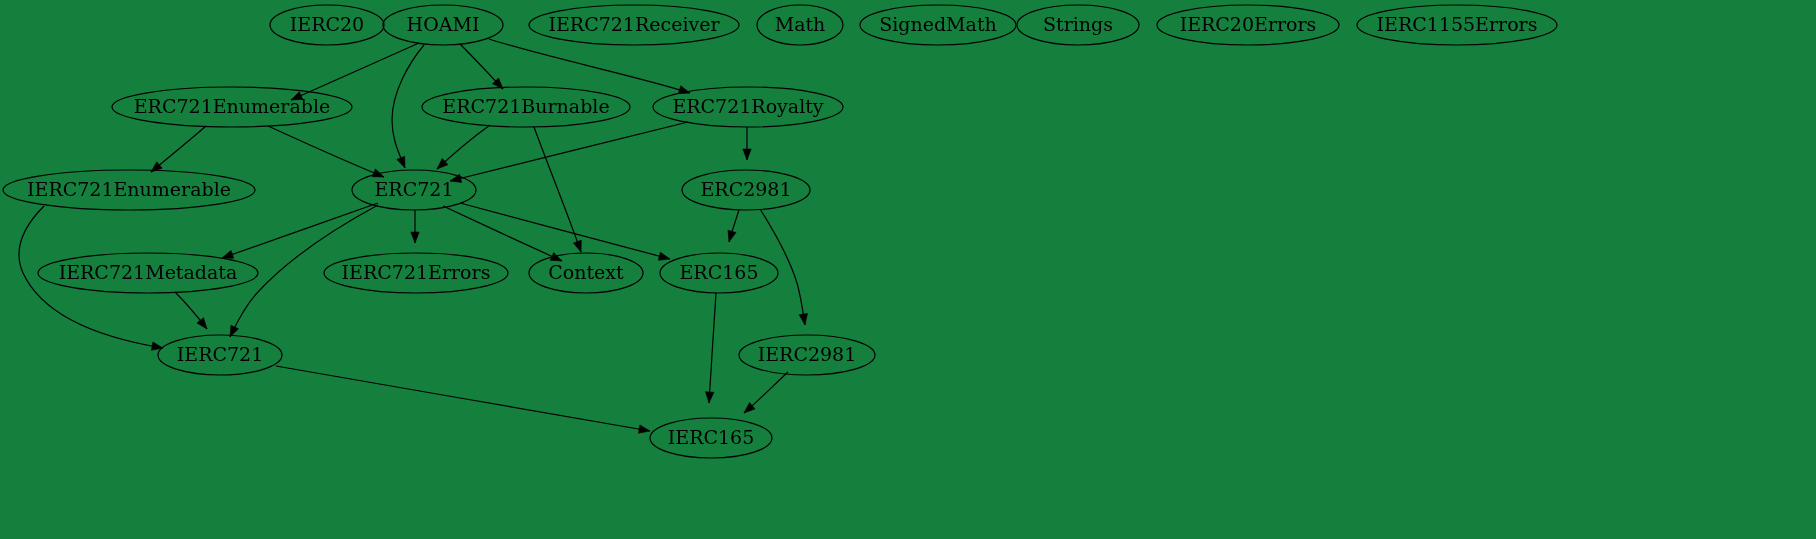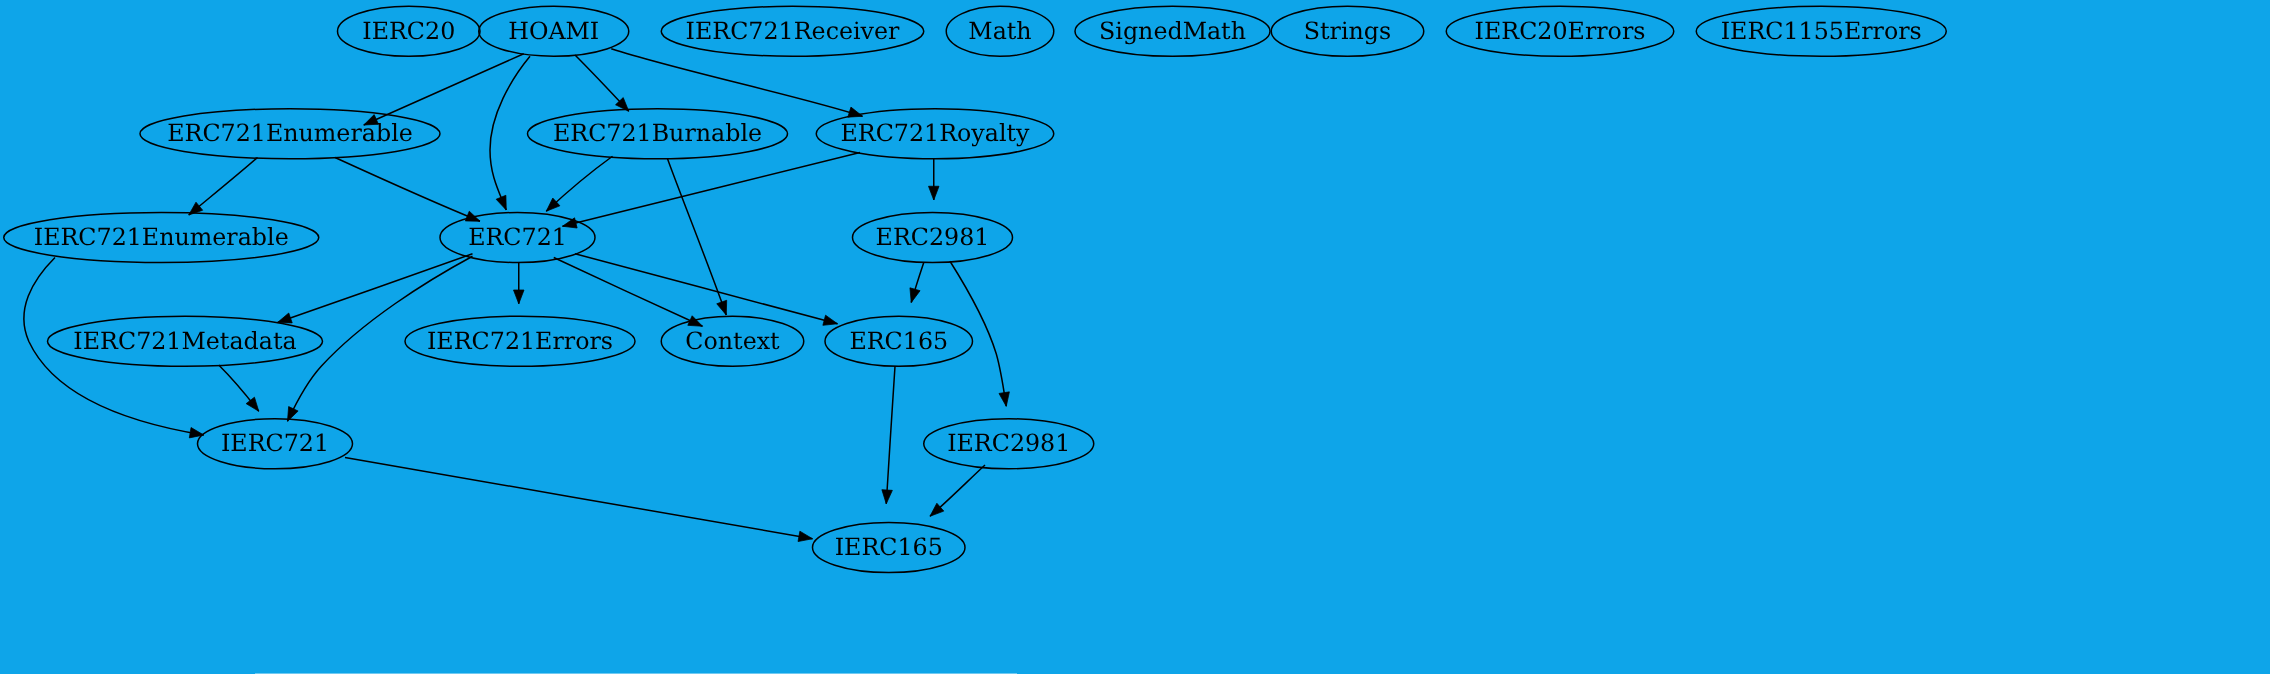--- a/index.html
+++ b/index.html
@@ -4,21 +4,21 @@
 <style>
   html, body {
     margin: 0;
     padding: 0;
     background: #ffffff;
   }
   #graph-root {
     position: relative;
     width: 1816px;
     height: 539px;
-    background: #0ea5e9;
+    background: #15803d;
     font-family: "DejaVu Serif", "Liberation Serif", serif;
     overflow: hidden;
   }
   svg#graph-canvas {
     display: block;
     width: 1816px;
     height: 539px;
   }
   .node-ellipse {
     fill: none;

